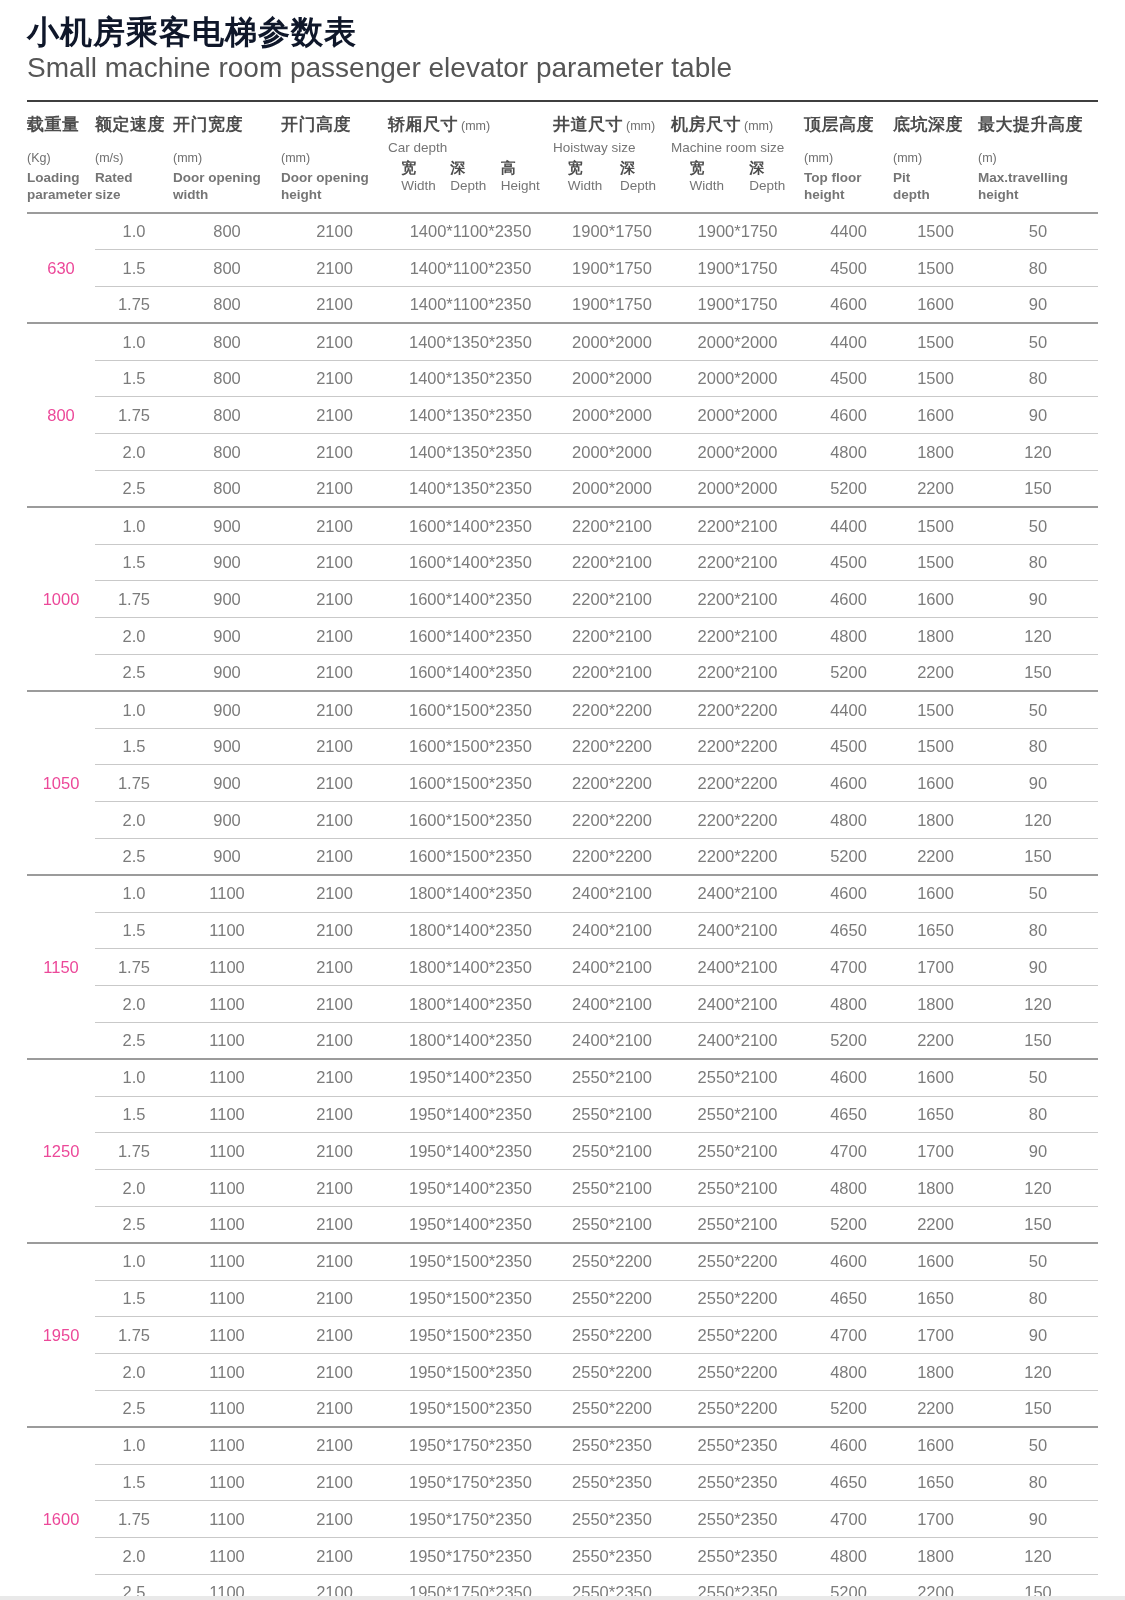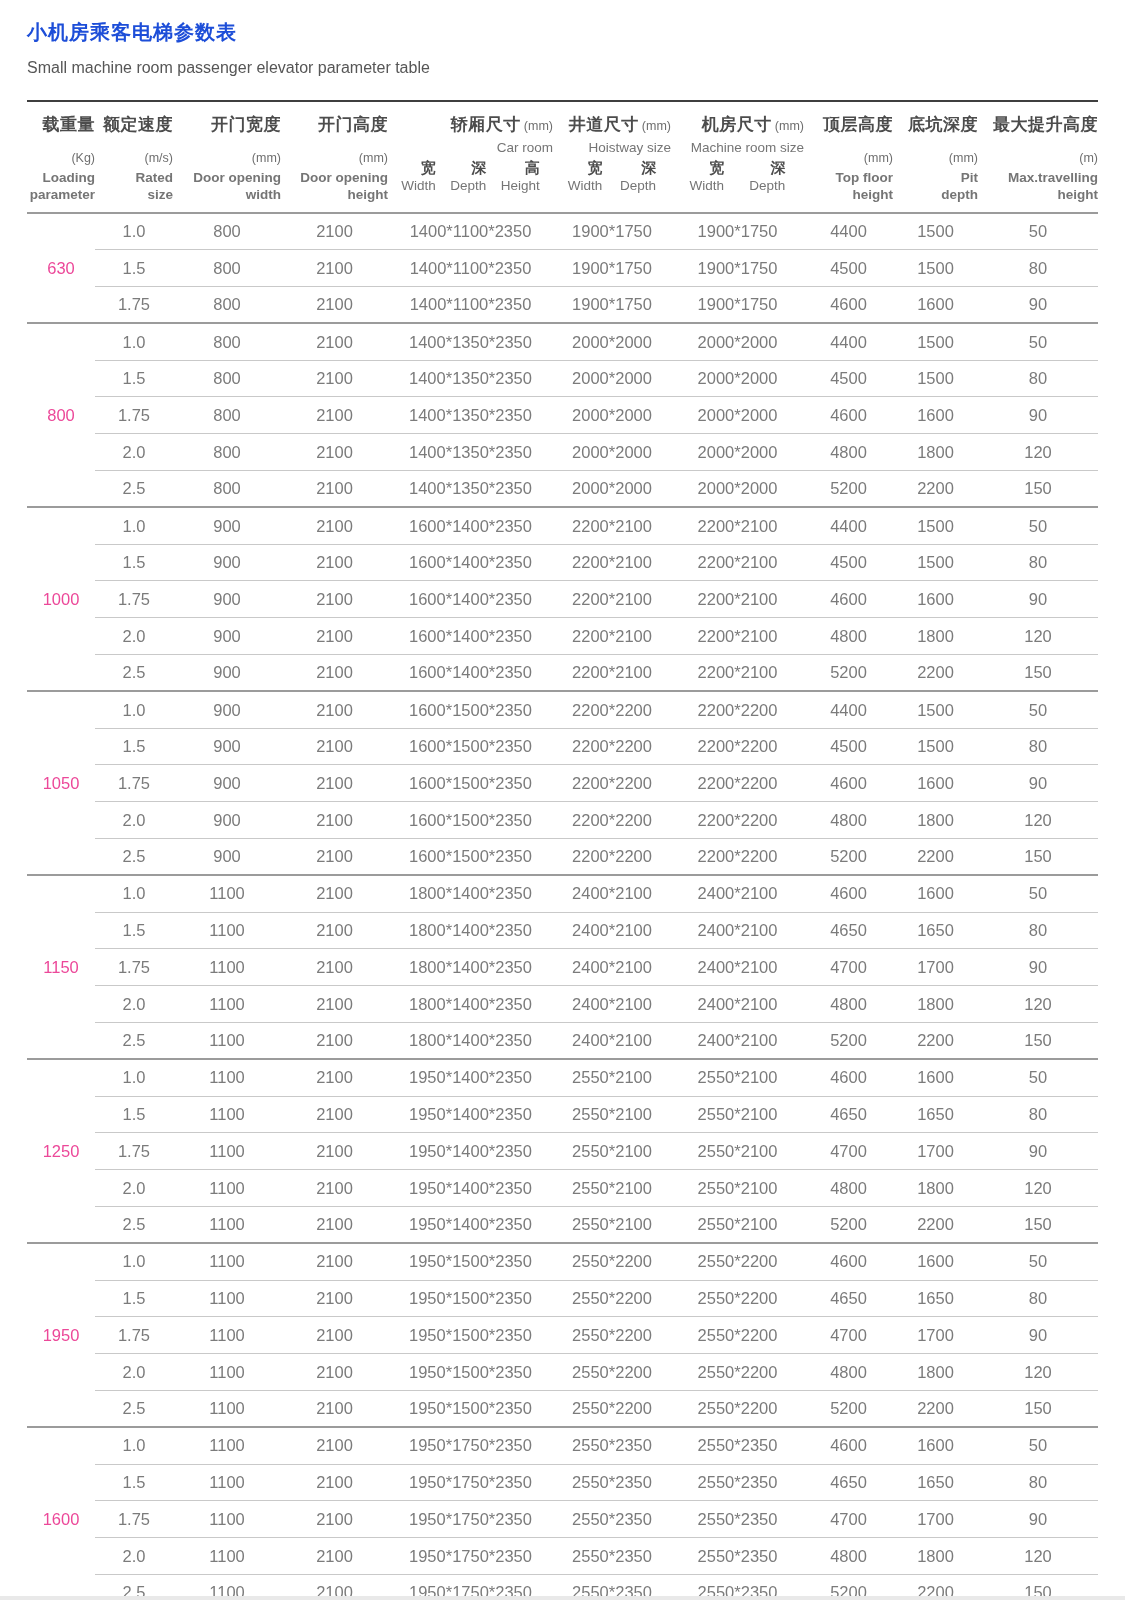--- a/index.html
+++ b/index.html
@@ -10,48 +10,48 @@
   }
   .page {
     position: relative;
     width: 1125px;
     height: 1600px;
     background: #ffffff;
     padding: 12px 27px 0 27px;
     overflow: hidden;
   }
   .page-title {
-    font-size: 20px;
+    font-size: 32px;
     line-height: 40px;
     font-weight: 700;
-    color: #1d4ed8;
+    color: #0f172a;
     letter-spacing: 1px;
   }
   .page-subtitle {
-    font-size: 16px;
+    font-size: 28px;
     line-height: 30px;
     font-weight: 400;
     color: #565656;
     margin-top: 1px;
   }
   table.param {
     width: 1071px;
     margin-top: 17px;
     border-collapse: collapse;
     table-layout: fixed;
   }
   thead tr {
     border-top: 2px solid #3f3f3f;
     border-bottom: 2px solid #9b9b9b;
   }
   thead th {
     vertical-align: top;
     padding: 11px 0 9px 0;
     font-weight: 400;
-    text-align: right;
+    text-align: left;
   }
   .h-zh {
     font-size: 17px;
     font-weight: 600;
     color: #4c4c4c;
     letter-spacing: 0.5px;
     white-space: nowrap;
   }
   .h-unit-in {
     font-size: 12.5px;
@@ -176,21 +176,21 @@
           <div class="h-en">
             <div>Door opening</div>
             <div>height</div>
           </div>
         </th>
 
         <th>
           <div class="h-zh">
             <span>轿厢尺寸</span><span class="h-unit-in">(mm)</span>
           </div>
-          <div class="h-en">Car room</div>
+          <div class="h-en">Car depth</div>
           <div class="subs">
             <div class="sub">
               <div class="sub-zh">宽</div>
               <div class="sub-en">Width</div>
             </div>
             <div class="sub">
               <div class="sub-zh">深</div>
               <div class="sub-en">Depth</div>
             </div>
             <div class="sub">

